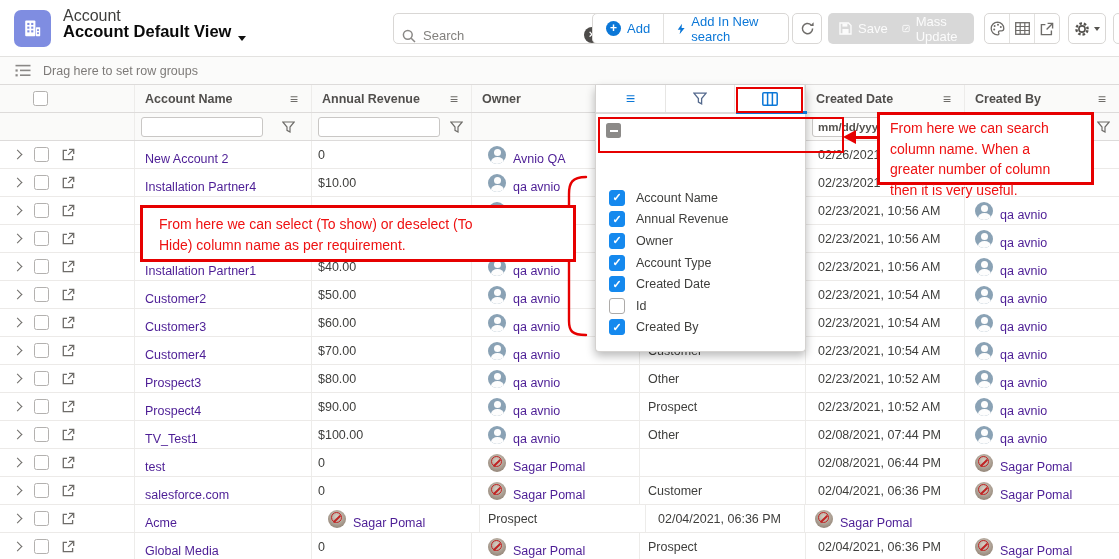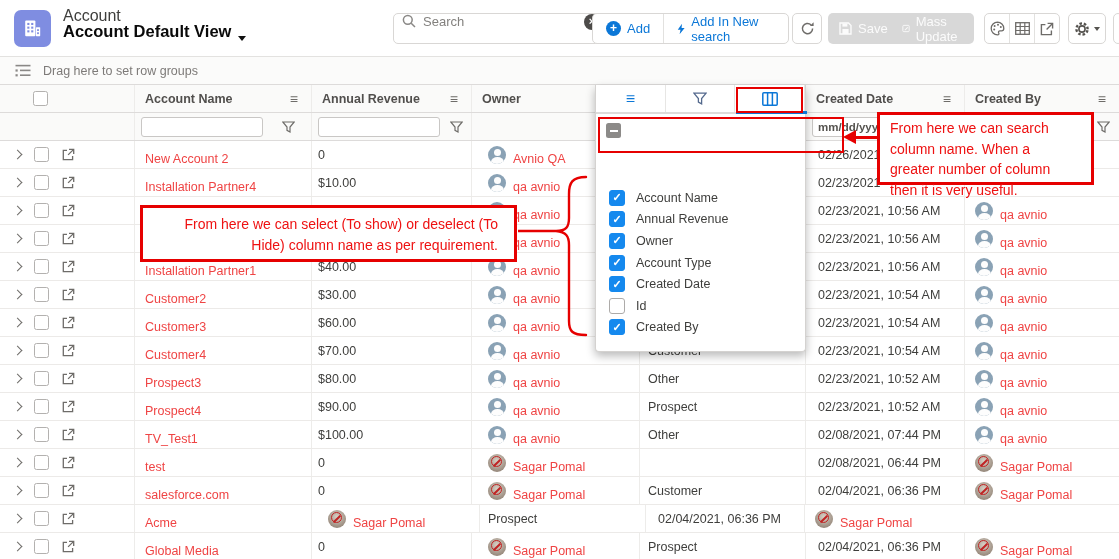--- a/index.html
+++ b/index.html
@@ -11,21 +11,21 @@
   .topbar { position:absolute; left:0; top:0; width:1119px; height:57px; background:#fff;
             border-bottom:1px solid #e3e2e0; z-index:3; }
   .app-icon { position:absolute; left:14px; top:10px; width:37px; height:37px; border-radius:7px;
               background:#7f8de1; display:flex; align-items:center; justify-content:center; }
   .obj-label { position:absolute; left:63px; top:7px; font-size:16px; color:#3e3e3c; }
   .view-title { position:absolute; left:63px; top:22px; font-size:16.5px; font-weight:700; color:#0a0a0a;
                 display:flex; align-items:flex-end; gap:7px; }
   .caret-down { width:0; height:0; border-left:4.5px solid transparent; border-right:4.5px solid transparent;
                 border-top:5.5px solid #111; display:inline-block; }
   .tb-search { position:absolute; left:393px; top:13px; width:216px; height:31px; border:1px solid #d9d7d5;
-               border-radius:5px; background:#fff; display:flex; align-items:flex-start; padding:0 8px; gap:7px; }
+               border-radius:5px; background:#fff; display:flex; align-items:flex-end; padding:0 8px; gap:7px; }
   .tb-search input { flex:1; border:none; outline:none; font-size:13px; color:#3e3e3c; min-width:10px;
                      font-family:"Liberation Sans", sans-serif; }
   .tb-search input::placeholder { color:#83817e; }
   .clear-circle { width:16px; height:16px; border-radius:50%; background:#4d4b49; color:#fff; font-size:11px;
                   line-height:15px; text-align:center; font-weight:700; }
   .btn-group { position:absolute; top:13px; height:31px; background:#fff; border:1px solid #d9d7d5;
                border-radius:5px; display:flex; align-items:stretch; overflow:hidden; }
   .bg1 { left:592px; width:197px; }
   .bg1 .seg { display:flex; align-items:center; gap:6px; padding:0 13px; color:#0b77d7; font-size:13px; cursor:pointer; }
   .bg1 .sep { width:1px; background:#e2e1df; }
@@ -66,21 +66,21 @@
   .menu-glyph { color:#6e6c69; font-size:14px; padding-right:13px; font-weight:400; cursor:pointer; }
   .hcb-wrap { padding-left:33px; }
   .cb { width:15px; height:15px; border:1px solid #b3b1af; border-radius:2.5px; background:#fff; cursor:pointer; }
   .tf .finput { height:20px; border:1px solid #c9c7c5; border-radius:3px; background:#fff; margin-left:6px;
                 font-size:11.5px; padding:0 5px; outline:none; color:#3e3e3c; font-family:"Liberation Sans", sans-serif; }
   .tf .finput::placeholder { color:#55534f; }
   .funnel { margin-left:auto; margin-right:16px; cursor:pointer; display:flex; }
   .ctrl-cell { gap:13px; padding-left:14px; }
   .chev { width:7px; height:7px; border-top:1.6px solid #6e6c69; border-right:1.6px solid #6e6c69;
           transform:rotate(45deg); cursor:pointer; flex:none; }
-  a.cell-link { color:#ef4444; text-decoration:none; cursor:pointer;margin-top:8px; }
+  a.cell-link { color:#4c1d95; text-decoration:none; cursor:pointer;margin-top:8px; }
   .name-cell { padding-left:10px; }
   .rev-cell  { padding-left:6px; }
   .type-cell { padding-left:8px; }
   .date-cell { padding-left:12px; }
   .person-cell { gap:7px; padding-left:16px; }
   .person-cell.cb-col { padding-left:10px; }
 
   
   .avatar { width:18px; height:18px; border-radius:50%; background:#8aa2b5; position:relative;
             overflow:hidden; flex:none; }
@@ -118,21 +118,21 @@
   .pcb.on::after { content:'✓'; position:absolute; color:#fff; font-size:11px; font-weight:700;
                    left:2.5px; top:0.5px; }
   .pitem .plabel { font-size:12.5px; color:#3e3e3c; }
 
   
   .redrect { position:absolute; border:2.5px solid #e60000; z-index:9; pointer-events:none; }
   .rect-tab { left:736px; top:87px; width:67px; height:26px; }
   .rect-search { left:598px; top:117px; width:246px; height:36px; }
   .ann-box { position:absolute; background:#fff; border:3px solid #e60000; color:#ee1111;
              font-size:14px; line-height:20.5px; white-space:pre-line; z-index:10; }
-  .ann-left { left:140px; top:205px; width:377px; height:57px; padding:6px 16px;text-align:right; }
+  .ann-left { left:140px; top:205px; width:436px; height:57px; padding:6px 16px; }
   .ann-right { left:877px; top:112px; width:217px; height:73px; padding:3px 10px; }
   .arrow-line { position:absolute; left:855px; top:136px; width:23px; height:2.5px; background:#e60000; z-index:9; }
   .arrow-head { position:absolute; left:843px; top:130px; width:0; height:0; z-index:9;
                 border-top:7px solid transparent; border-bottom:7px solid transparent;
                 border-right:13px solid #e60000; }
   .overlay { position:absolute; left:0; top:0; z-index:8; pointer-events:none; }
 
   svg { display:block; }
 </style>
 </head>
@@ -485,21 +485,21 @@
         <svg width="13" height="13" viewBox="0 0 13 13">
           <path d="M5,2.4 H1.3 V11.7 H10.6 V8" fill="none" stroke="#6e6c69" stroke-width="1.3"></path>
           <path d="M7,1.3 H11.7 V6" fill="none" stroke="#6e6c69" stroke-width="1.3"></path>
           <line x1="11.4" y1="1.6" x2="6.1" y2="6.9" stroke="#6e6c69" stroke-width="1.3"></line>
         </svg>
       </div>
       <div class="td w1 name-cell">
         <a class="cell-link">Customer2</a>
       </div>
       <div class="td w2 rev-cell">
-        <span>$30.00</span>
+        <span>$50.00</span>
       </div>
       <div class="td w3 person-cell">
         <span class="avatar"></span>
         <a class="cell-link">qa avnio</a>
       </div>
       <div class="td w4 type-cell">
         <span></span>
       </div>
       <div class="td w5 date-cell">
         <span>02/23/2021, 10:54 AM</span>

